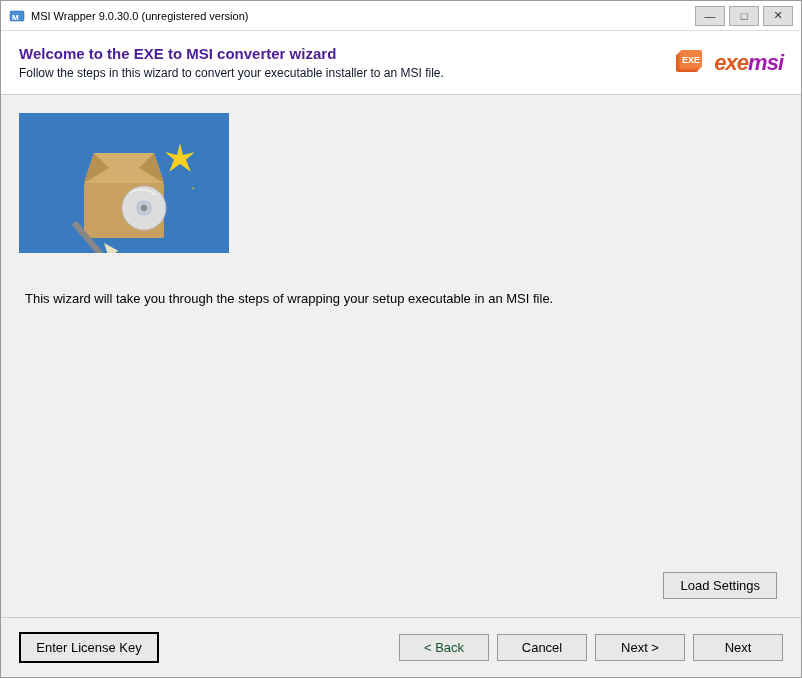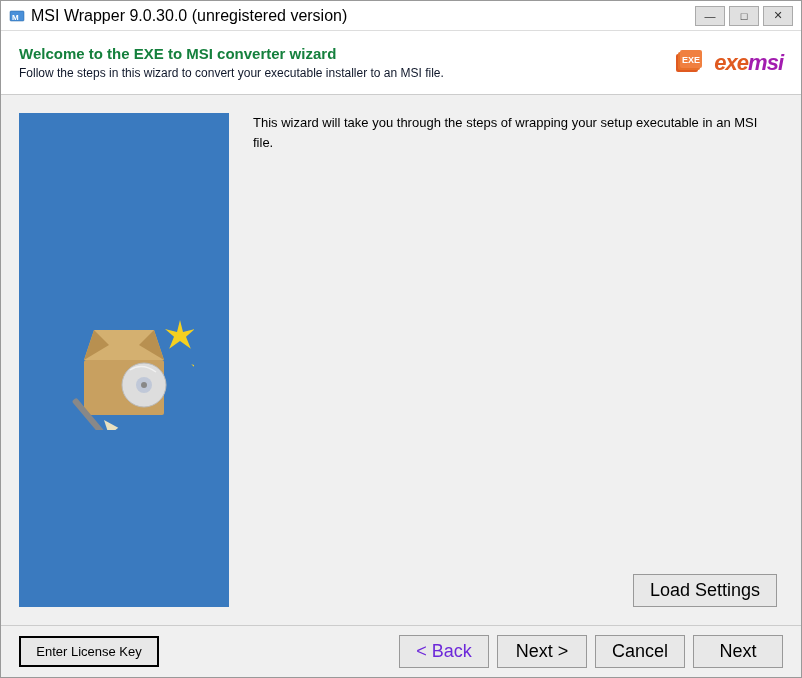--- a/index.html
+++ b/index.html
@@ -29,21 +29,21 @@
       flex-shrink: 0;
     }
     .title-bar-icon {
       width: 16px;
       height: 16px;
       margin-right: 6px;
       flex-shrink: 0;
     }
     .title-bar-text {
       flex: 1;
-      font-size: 16px;
+      font-size: 11px;
       color: #000;
     }
     .title-bar-controls {
       display: flex;
       gap: 4px;
     }
     .title-btn {
       width: 30px;
       height: 20px;
       background: #e0e0e0;
@@ -60,21 +60,21 @@
       padding: 14px 18px 14px 18px;
       border-bottom: 1px solid #ccc;
       display: flex;
       align-items: center;
       justify-content: space-between;
       flex-shrink: 0;
     }
     .header-text h1 {
       font-size: 15px;
       font-weight: bold;
-      color: #15803d;
+      color: #4c1d95;
       margin-bottom: 4px;
     }
     .header-text p {
       font-size: 12px;
       color: #0f172a;
     }
     .logo-area {
       display: flex;
       align-items: center;
       text-align: center;
@@ -94,21 +94,21 @@
       font-style: italic;
     }
     .logo-icon {
       width: 36px;
       height: 30px;
       margin-right: 4px;
     }
     .content-area {
       flex: 1;
       display: flex;
-      flex-direction: row;
+      flex-direction: column;
       padding: 0;
       background: #f0f0f0;
       overflow: hidden;
     }
     .blue-panel {
       width: 210px;
       background: #3a7abf;
       flex-shrink: 0;
       display: flex;
       align-items: center;
@@ -138,59 +138,59 @@
     }
     .load-settings-area {
       flex: 1;
       display: flex;
       align-items: flex-end;
       justify-content: flex-end;
       padding-bottom: 8px;
     }
     .btn {
       padding: 5px 16px;
-      font-size: 18px;
+      font-size: 13px;
       border: 1px solid #999;
       background: #e8e8e8;
       cursor: pointer;
       min-width: 90px;
       text-align: center;
     }
     .btn-load {
       min-width: 110px;
     }
     .footer-area {
       background: #f0f0f0;
       border-top: 1px solid #ccc;
       padding: 10px 18px;
       display: flex;
       align-items: center;
       justify-content: space-between;
       flex-shrink: 0;
-      height: 52px;
+      height: 60px;
     }
     .footer-left {
       display: flex;
       align-items: center;
     }
     .btn-license {
       border: 2px solid #000;
       background: #e8e8e8;
       font-weight: normal;
       padding: 6px 14px;
       font-size: 13px;
       cursor: pointer;
       min-width: 140px;
     }
     .footer-right {
       display: flex;
       gap: 8px;
     }
     .btn-disabled {
-      color: #6d28d9;
+      color: #14532d;
       cursor: default;
     }
     
     .package-svg {
       width: 140px;
       height: 140px;
     }
   </style>
 </head>
 <body>
@@ -266,18 +266,18 @@
       </div>
     </div>
   </div>
 
   <div class="footer-area">
     <div class="footer-left">
       <button class="btn-license">Enter License Key</button>
     </div>
     <div class="footer-right">
       <button class="btn btn-disabled">&lt; Back</button>
+      <button class="btn">Cancel</button>
       <button class="btn">Next &gt;</button>
-      <button class="btn">Cancel</button>
       <button class="btn">Next</button>
     </div>
   </div>
 </div>
 
 </body></html>

